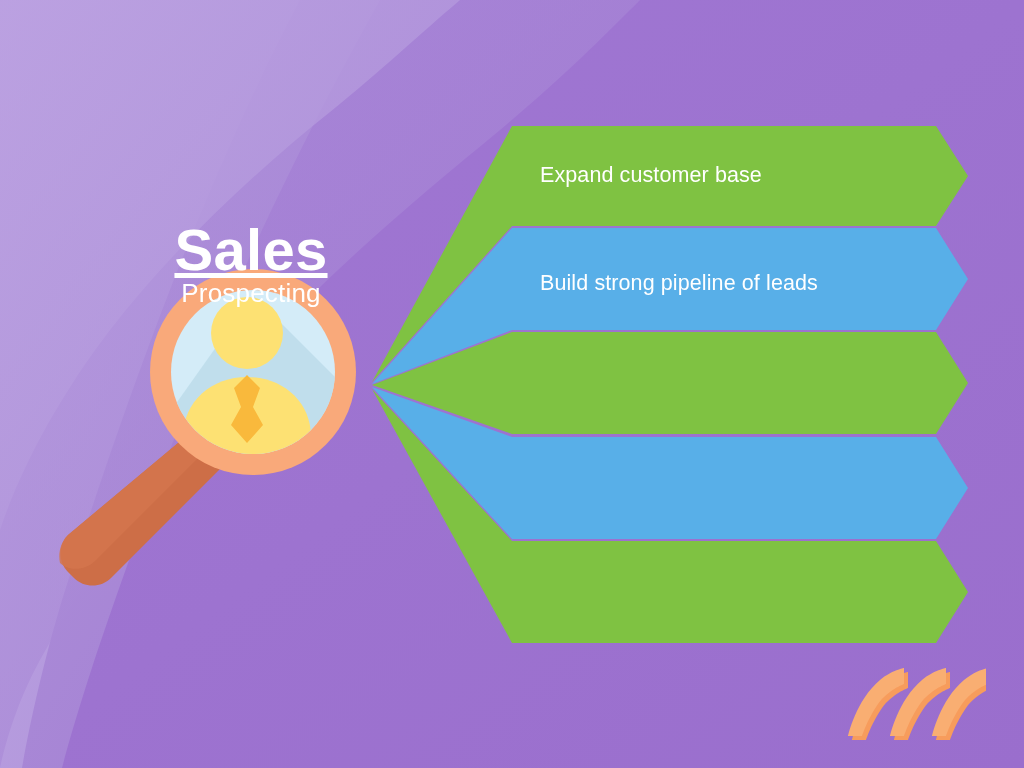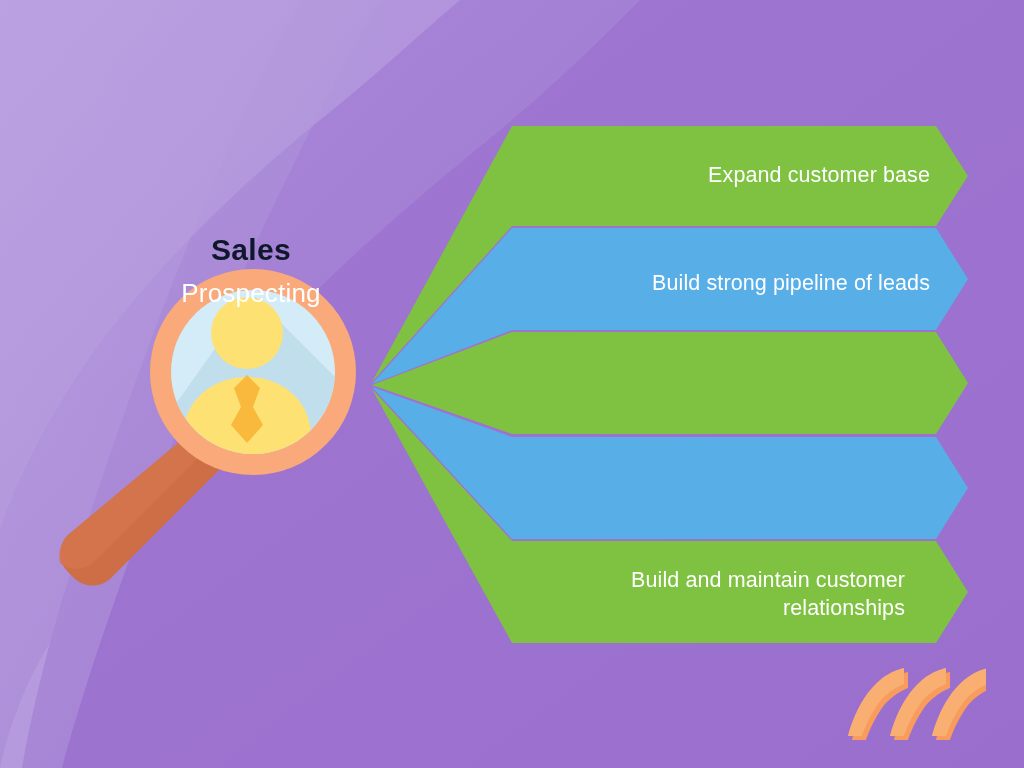--- a/index.html
+++ b/index.html
@@ -35,48 +35,49 @@
     height: 768px;
   }
 
   .band-label {
     position: absolute;
     color: #ffffff;
     font-size: 21.5px;
     font-weight: 400;
     letter-spacing: 0.1px;
     line-height: 28px;
-    left: 560px;
+    left: 540px;
     width: 370px;
-    text-align: right;
+    text-align: left;
   }
 
   
   #magnifier-group {
     position: absolute;
     left: 55px;
     top: 255px;
     width: 330px;
     height: 340px;
   }
 
   #glass-title-block {
     position: absolute;
     left: 131px;
     top: 225px;
     width: 240px;
     text-align: center;
     pointer-events: none;
   }
   #title-main {
-    color: #0f172a;
-    font-size: 30px;
+    color: #ffffff;
+    font-size: 58px;
     font-weight: 700;
     line-height: 50px;
     letter-spacing: 0.3px;
+    text-decoration: underline;
   }
   #title-sub {
     color: #ffffff;
     font-size: 26px;
     font-weight: 400;
     line-height: 36px;
     letter-spacing: 0.2px;
   }
 
   
@@ -123,21 +124,20 @@
 
     <path d="M372,385 L512,332 L936,332 L968,383 L936,434 L512,434 Z" fill="#7fc242"></path>
 
     <path d="M372,387 L512,437 L936,437 L968,488 L936,539 L512,539 Z" fill="#58afe8"></path>
 
     <path d="M372,389 L512,541 L936,541 L968,592 L936,643 L512,643 Z" fill="#7fc242"></path>
   </svg>
 
   <div class="band-label" style="top:161px;">Expand customer base</div>
   <div class="band-label" style="top:269px;">Build strong pipeline of leads</div>
-  <div class="band-label" style="top:566px; width:345px;">Build and maintain customer relationships</div>
 
   <svg id="magnifier-group" viewBox="0 0 330 340">
     <defs>
       <clipPath id="lensClip">
         <circle cx="198" cy="117" r="82"></circle>
       </clipPath>
     </defs>
 
     <g>
       <path d="M135,178 L168,211 L56,323 C46,333 29,333 19,323 L13,317 C3,307 3,290 13,280 Z" fill="#cd6e47"></path>

